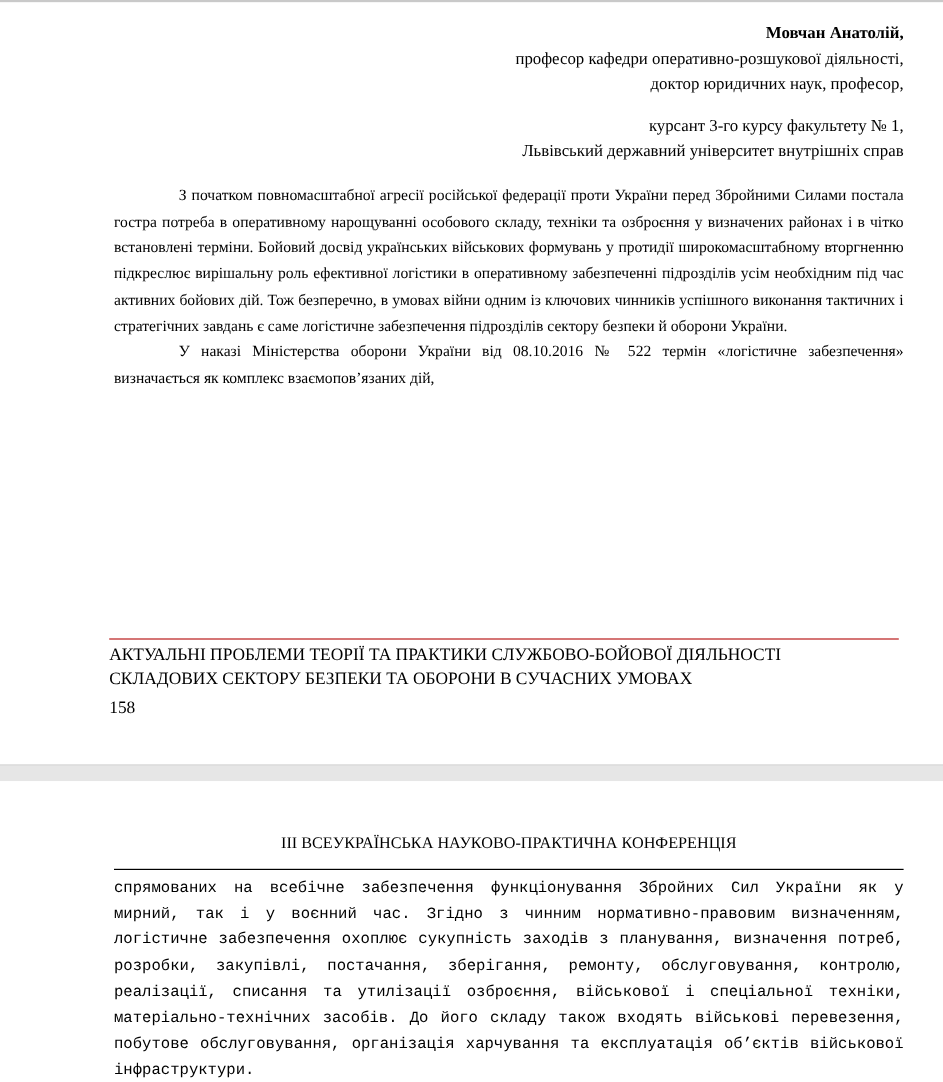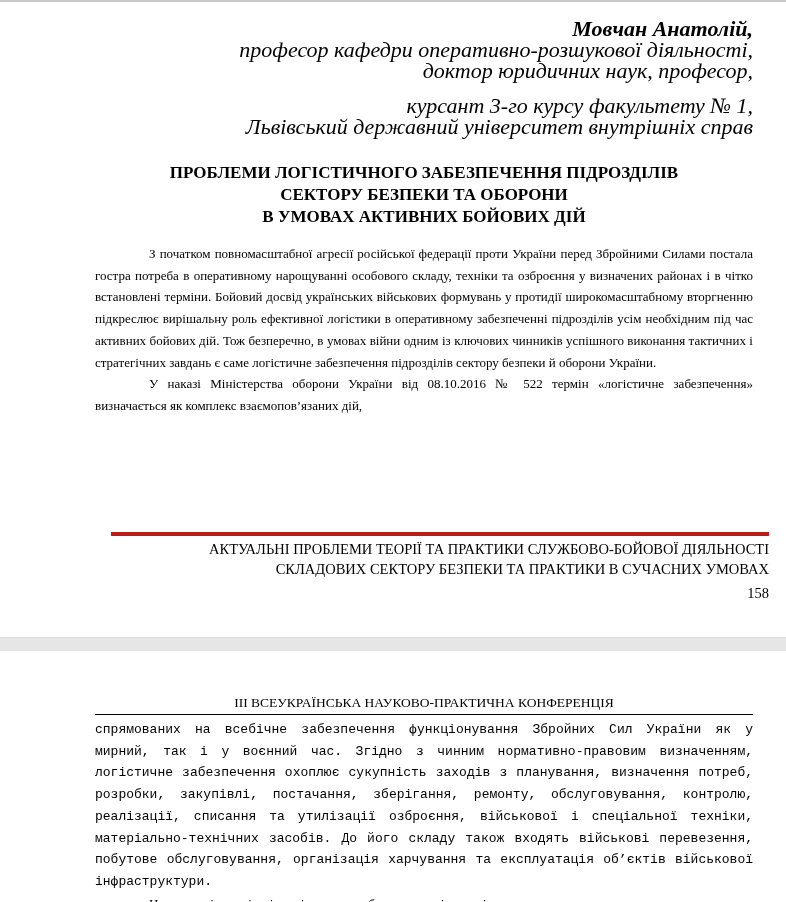--- a/index.html
+++ b/index.html
@@ -40,22 +40,21 @@
   .page-2 { top: 651px; height: 251px; }
 
   .content {
     margin-left: 95px;
     width: 658px;
   }
 
   
   .author-block {
     text-align: right;
-    font-style: italic;
-    font-size: 22px;
+    font-size: 14px;
     line-height: 21px;
   }
   .author-block.first { padding-top: 16px; }
   .author-block.second { margin-top: 14px; }
   .author-name { font-weight: bold; }
 
   
   .title {
     margin: 25px 0 0 0;
     font-size: 17px;
@@ -72,42 +71,42 @@
     text-align: justify;
     text-indent: 54px;
   }
   p.body.first-para { margin-top: 15px; }
   p.body.continuation { text-indent: 0; font-family: Liberation Mono, monospace; }
 
   
   .footer {
     position: absolute;
     top: 530px;
-    left: 111px;
+    left: 91px;
     width: 658px;
-    border-top: 4px solid #b91c1c;
+    border-top: 1px solid #b91c1c;
     padding-top: 4px;
-    text-align: right;
+    text-align: left;
     font-size: 14.5px;
     line-height: 19.5px;
   }
   .page-number {
     margin-top: 5px;
     font-size: 14.5px;
   }
 
   
   .running-header {
     margin: 43px 0 0 95px;
     width: 658px;
     text-align: center;
     font-size: 13.5px;
     line-height: 17px;
     border-bottom: 1px solid #000000;
-    padding-bottom: 3px;
+    padding-bottom: 13px;
     box-sizing: border-box;
   }
   .page-2 .content { margin-top: 4px; }
 </style>
 </head>
 <body>
 
 <div class="topline"></div>
 
 <section class="page page-1">
@@ -117,33 +116,28 @@
       <div class="author-name">Мовчан Анатолій,</div>
       <div>професор кафедри оперативно-розшукової діяльності,</div>
       <div>доктор юридичних наук, професор,</div>
     </div>
 
     <div class="author-block second">
       <div>курсант 3-го курсу факультету № 1,</div>
       <div>Львівський державний університет внутрішніх справ</div>
     </div>
 
-    <h1 class="title">
-      <div>ПРОБЛЕМИ ЛОГІСТИЧНОГО ЗАБЕЗПЕЧЕННЯ ПІДРОЗДІЛІВ</div>
-      <div>СЕКТОРУ БЕЗПЕКИ ТА ОБОРОНИ</div>
-      <div>В УМОВАХ АКТИВНИХ БОЙОВИХ ДІЙ</div>
-    </h1>
 
     <p class="body first-para">З початком повномасштабної агресії російської федерації проти України перед Збройними Силами постала гостра потреба в оперативному нарощуванні особового складу, техніки та озброєння у визначених районах і в чітко встановлені терміни. Бойовий досвід українських військових формувань у протидії широкомасштабному вторгненню підкреслює вирішальну роль ефективної логістики в оперативному забезпеченні підрозділів усім необхідним під час активних бойових дій. Тож безперечно, в умовах війни одним із ключових чинників успішного виконання тактичних і стратегічних завдань є саме логістичне забезпечення підрозділів сектору безпеки й оборони України.</p>
     <p class="body">У наказі Міністерства оборони України від 08.10.2016 № 522 термін «логістичне забезпечення» визначається як комплекс взаємопов’язаних дій,</p>
   </div>
 
   <footer class="footer">
     <div>АКТУАЛЬНІ ПРОБЛЕМИ ТЕОРІЇ ТА ПРАКТИКИ СЛУЖБОВО-БОЙОВОЇ ДІЯЛЬНОСТІ</div>
-    <div>СКЛАДОВИХ СЕКТОРУ БЕЗПЕКИ ТА ПРАКТИКИ В СУЧАСНИХ УМОВАХ</div>
+    <div>СКЛАДОВИХ СЕКТОРУ БЕЗПЕКИ ТА ОБОРОНИ В СУЧАСНИХ УМОВАХ</div>
     <div class="page-number">158</div>
   </footer>
 </section>
 
 <div class="page-gap"></div>
 
 <section class="page page-2">
   <header class="running-header">
     <span>ІІІ ВСЕУКРАЇНСЬКА НАУКОВО-ПРАКТИЧНА КОНФЕРЕНЦІЯ</span>
   </header>

